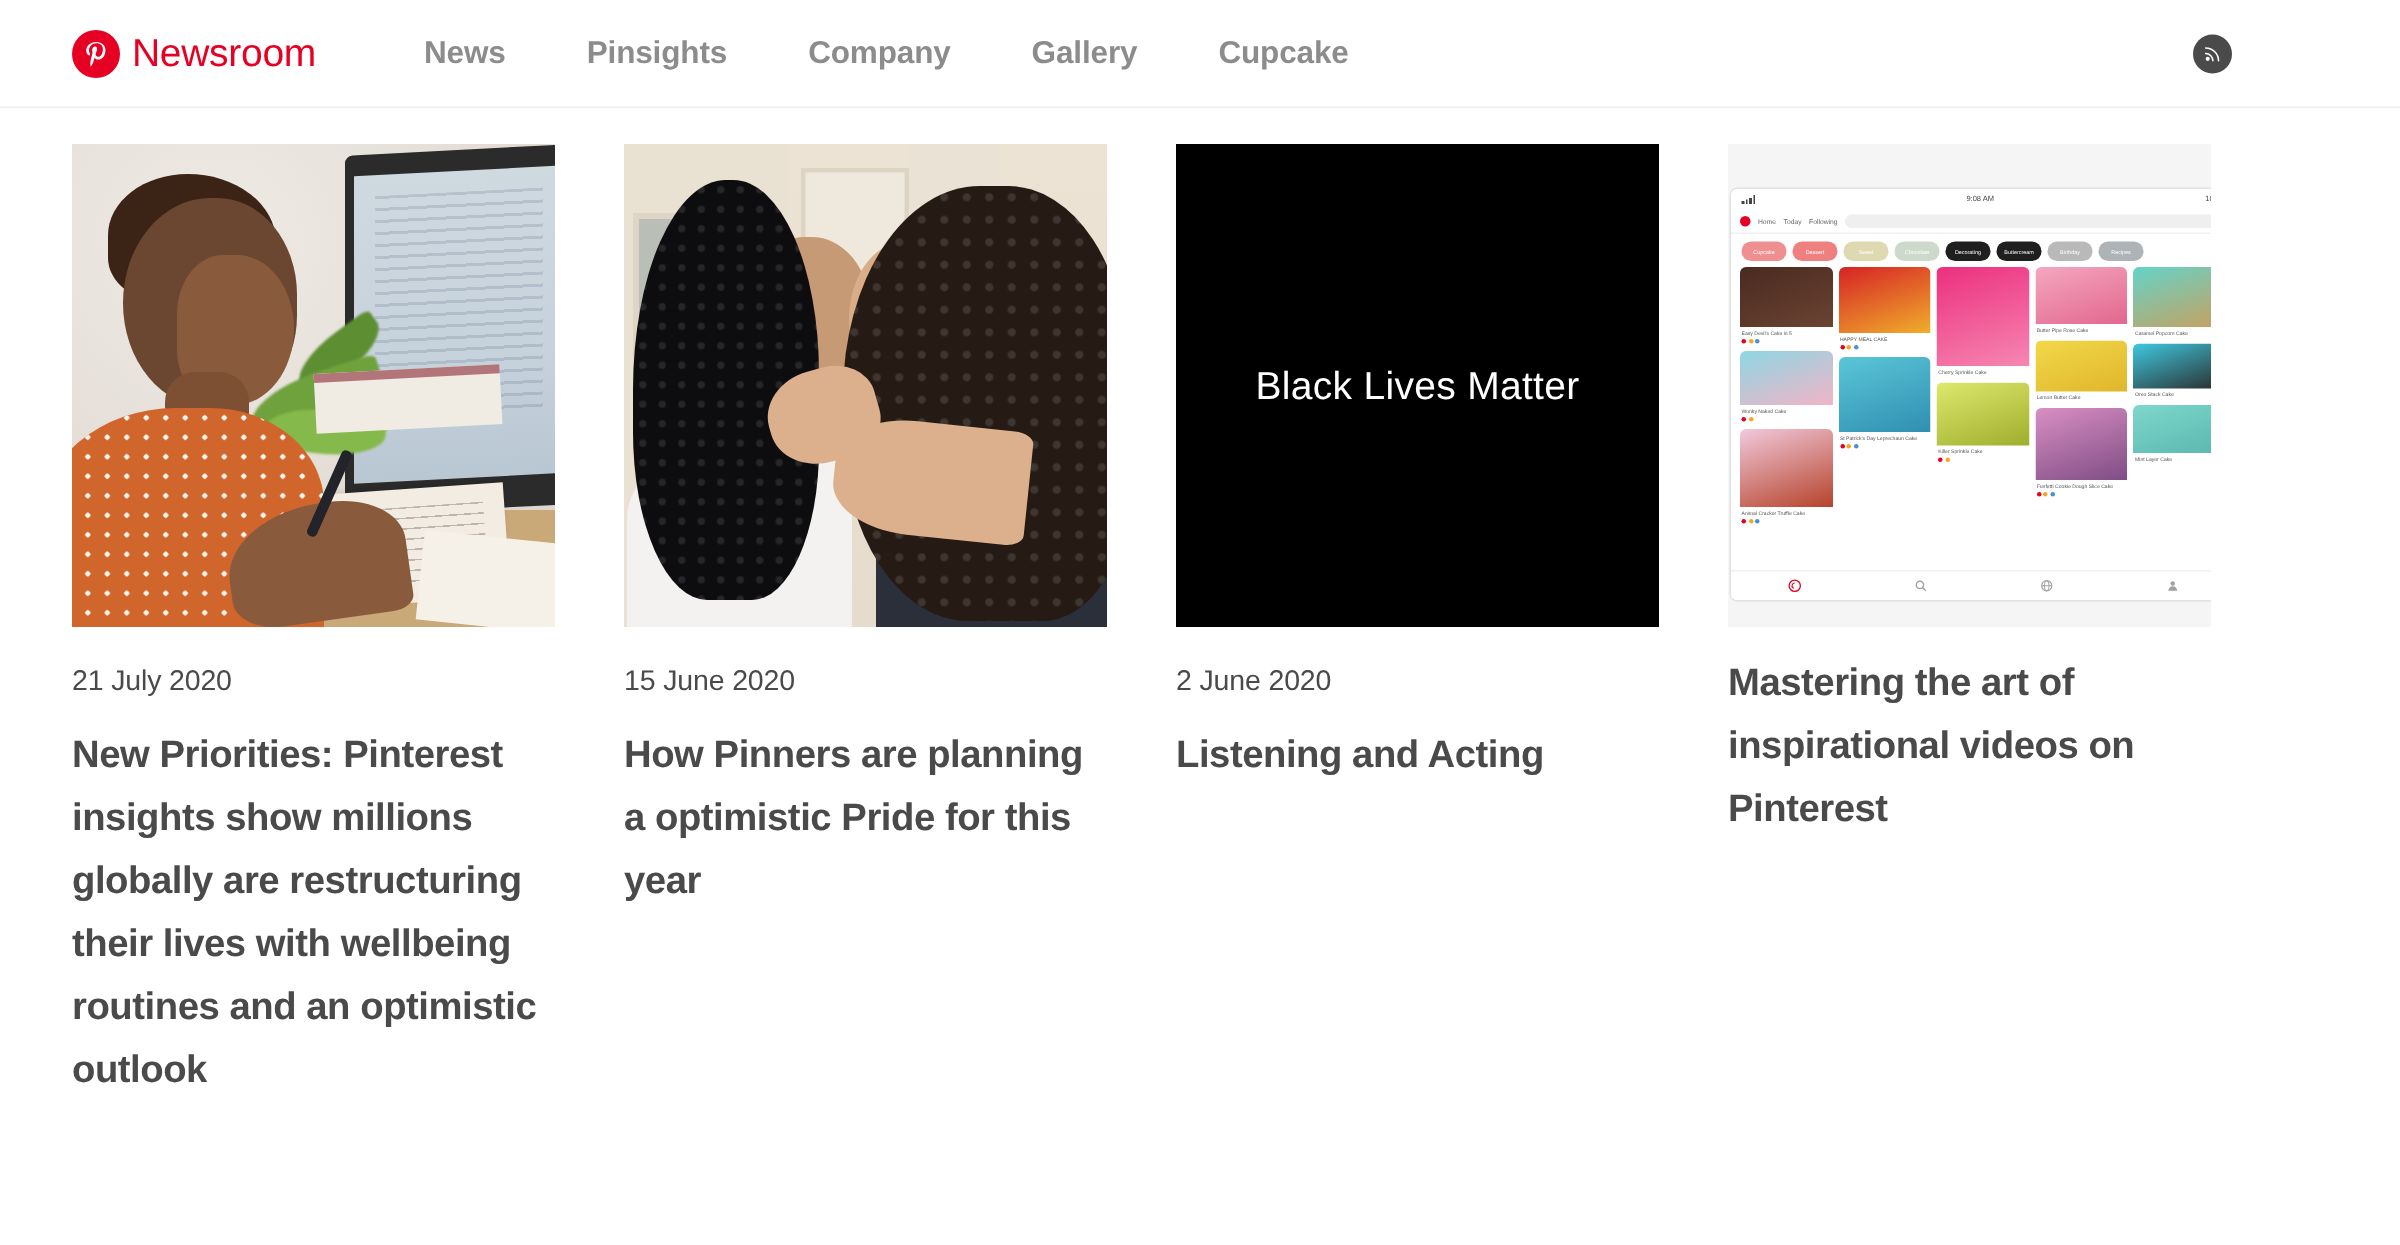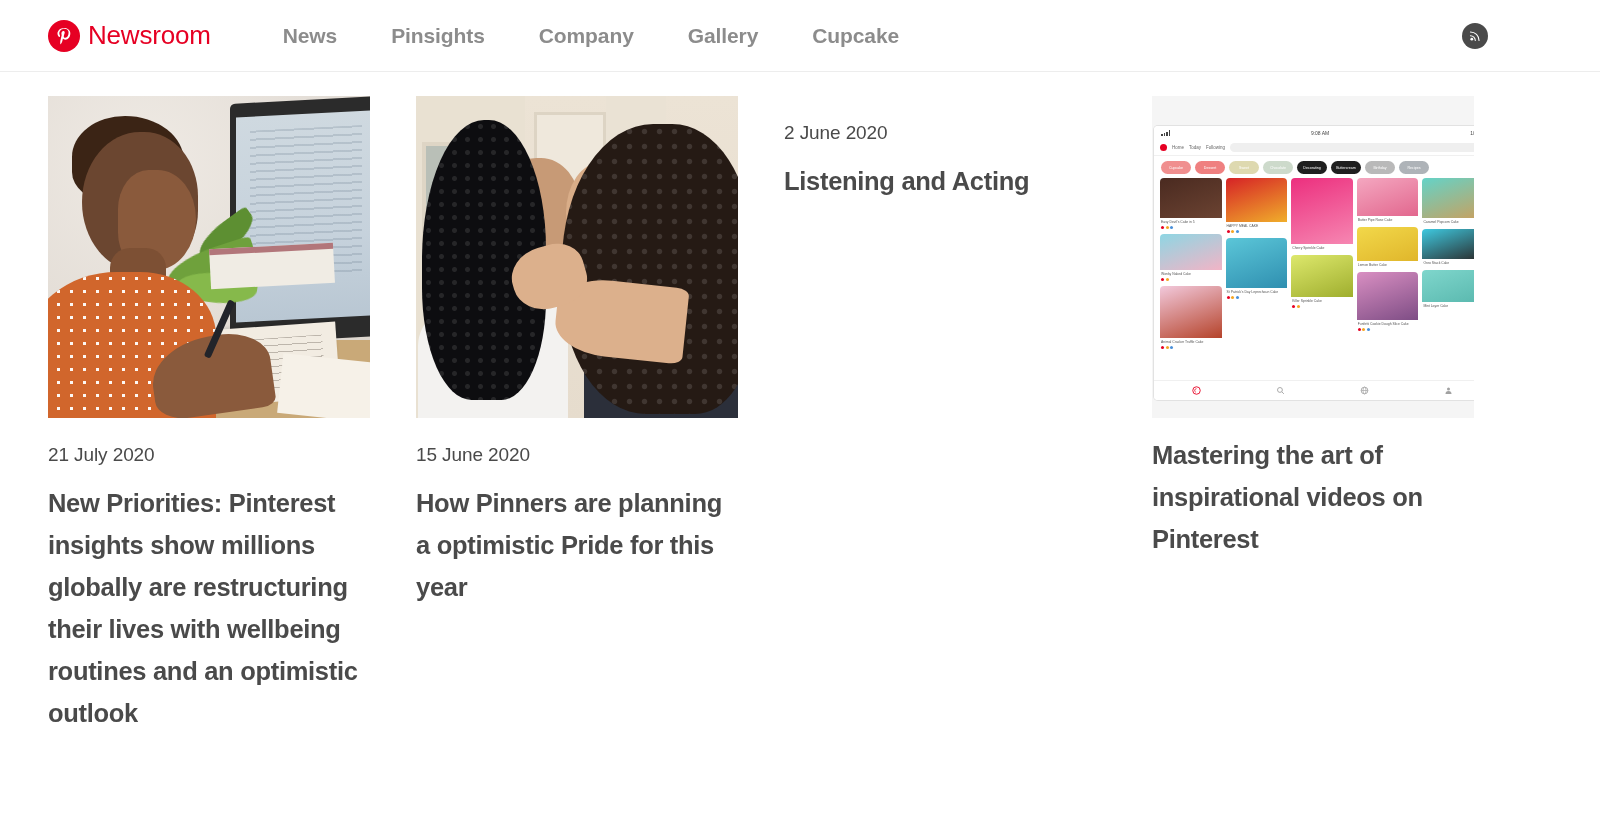--- a/index.html
+++ b/index.html
@@ -355,20 +355,25 @@
         <div class="hairR"></div>
         <div class="armR"></div>
         <div class="hand"></div>
       </div>
     </div>
     <div class="card-date">15 June 2020</div>
     <div class="card-title">How Pinners are planning a optimistic Pride for this year</div>
   </a>
 
   <a class="card" href="#">
+    <div class="thumb">
+      <div class="ph3">
+        <span class="blm-text">Black Lives Matter</span>
+      </div>
+    </div>
     <div class="card-date">2 June 2020</div>
     <div class="card-title">Listening and Acting</div>
   </a>
 
   <a class="card" href="#">
     <div class="thumb">
       <div class="ph4">
         <div class="device">
 
           <div class="statusbar">

